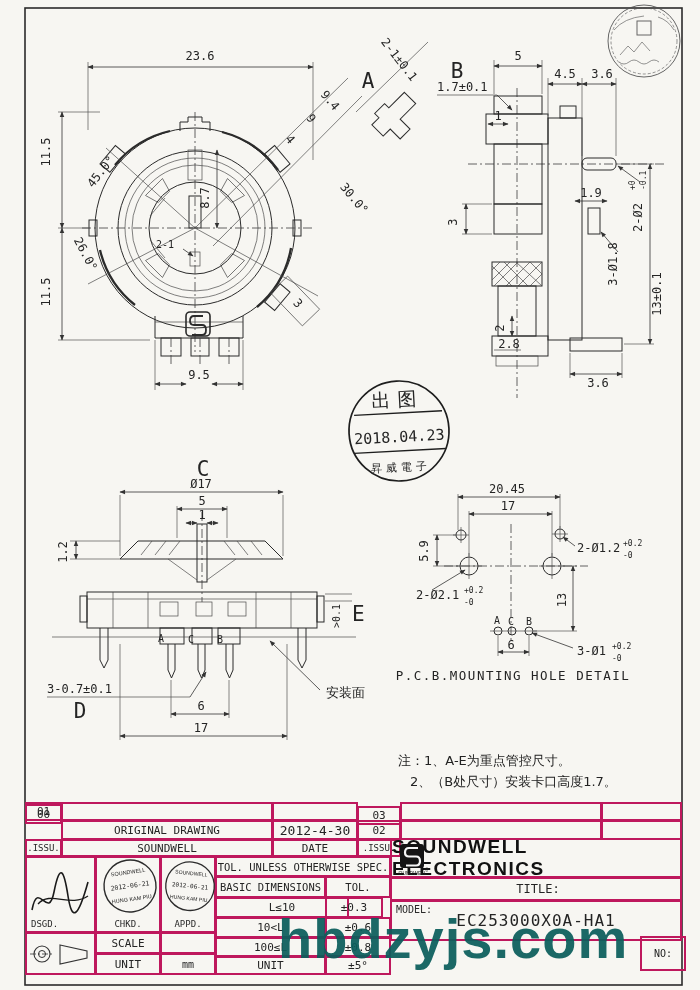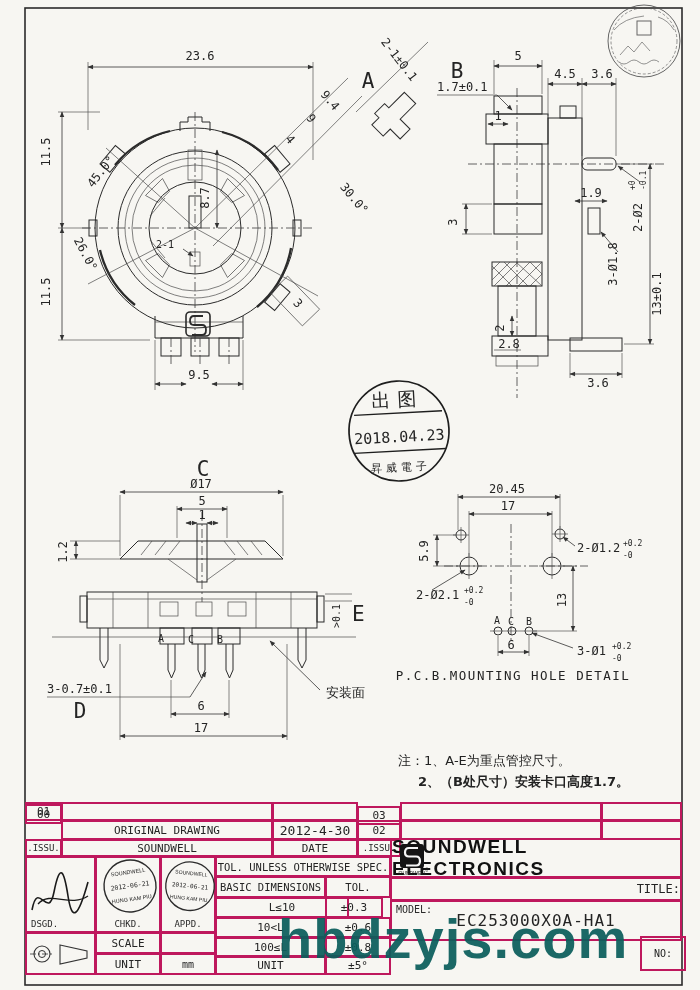--- a/index.html
+++ b/index.html
@@ -21,27 +21,27 @@
   #dwg text.tm{text-anchor:middle;}
   #dwg text.big{font-size:21px;}
   #dwg text.sm{font-size:10px;}
   #dwg text.xs{font-size:8px;}
   #dwg text.cjk{font-family:"DejaVu Sans","Liberation Sans",sans-serif;}
   
   .hdr{position:absolute;left:406px;top:14px;font-family:"DejaVu Sans","Liberation Sans",sans-serif;
        font-size:26px;font-weight:600;letter-spacing:7px;color:#343434;}
   .notes{position:absolute;left:398px;top:750px;width:285px;font-family:"DejaVu Sans",sans-serif;
         font-size:13px;color:#222;line-height:21px;}
-  .notes .l2{margin-left:20px;font-weight:bold;}
+  .notes .l2{margin-left:12px;}
   
   .tb{position:absolute;left:25px;top:802px;width:657px;height:173px;font-size:11px;}
   .tb .c{position:absolute;border:2px solid #be185d;box-sizing:border-box;
          display:flex;align-items:center;justify-content:center;background:transparent;}
   .tb .lab{position:absolute;font-size:9px;color:#2a2a2a;}
-  .tb .left{justify-content:flex-end;padding-left:4px;}
+  .tb .left{justify-content:center;padding-left:4px;}
   .co-name{font-family:"Liberation Sans",sans-serif;font-size:19px;font-weight:600;letter-spacing:1.5px;color:#111;}
   .model-val{font-size:16px;letter-spacing:1px;}
   .wm{position:absolute;left:278px;top:906px;font-family:"Liberation Sans",sans-serif;
       font-size:56px;font-weight:700;letter-spacing:1px;color:#0b5e5c;opacity:.93;white-space:nowrap;z-index:9;}
 </style>
 </head>
 <body>
 
 <div class="page">
 

